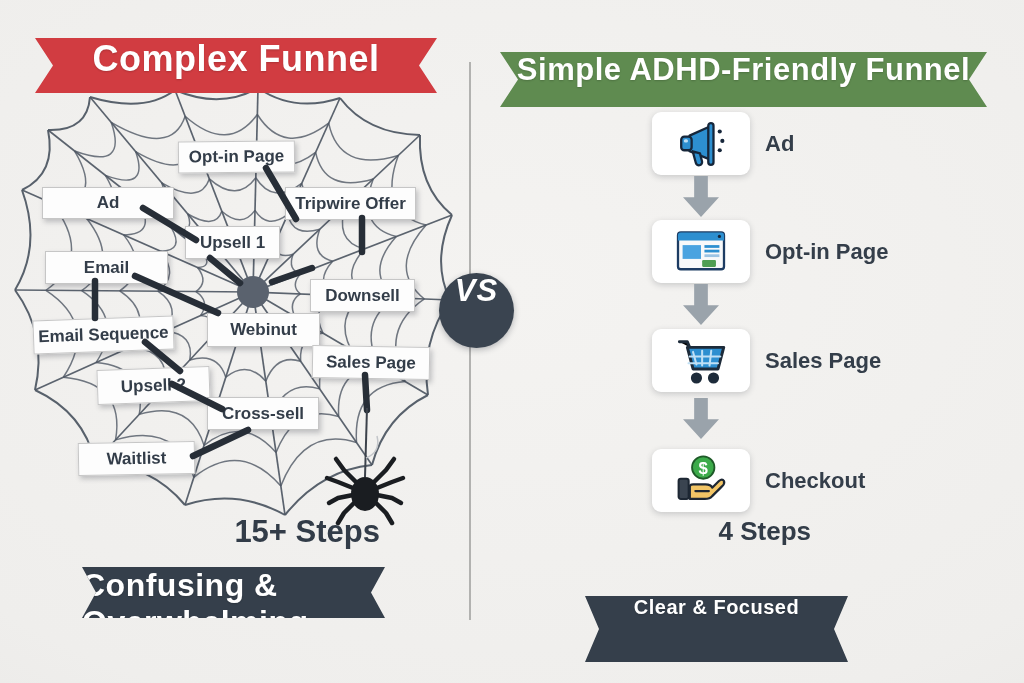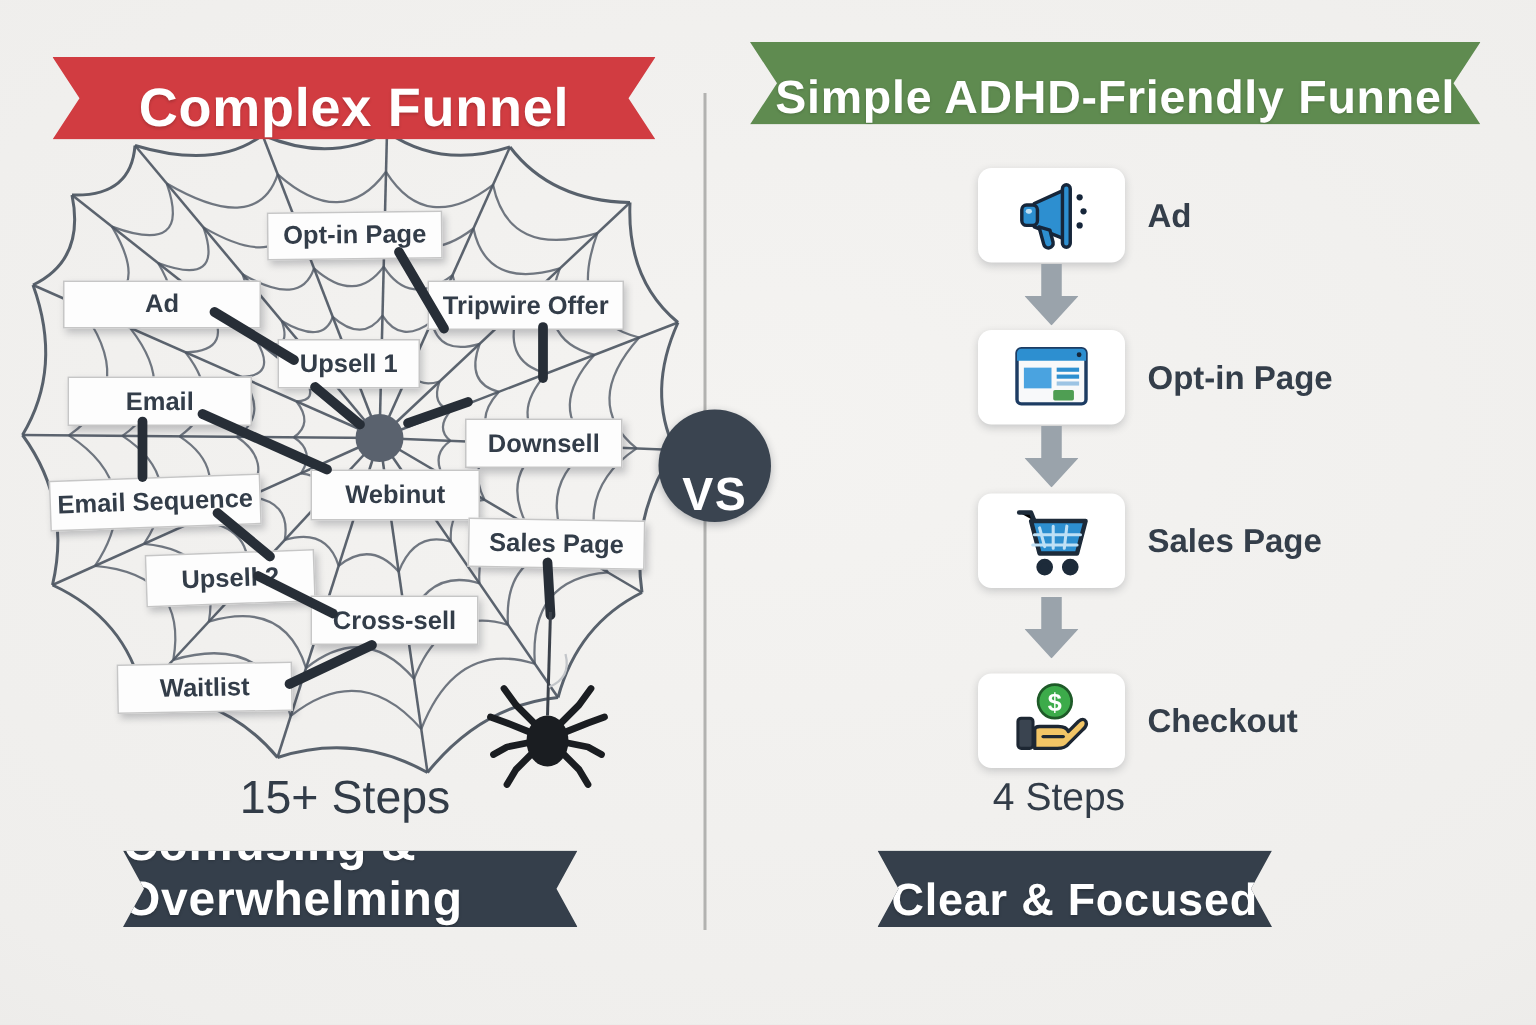--- a/index.html
+++ b/index.html
@@ -11,38 +11,39 @@
   #stage{
     position:relative;width:1024px;height:683px;
     background:radial-gradient(130% 120% at 50% 42%, #f4f3f1 0%, #efeeec 55%, #e3e1df 100%);
   }
   svg.layer{position:absolute;left:0;top:0;pointer-events:none;}
   #web-svg{z-index:1;}
   #fg-svg{z-index:3;}
 
   
   .ribbon{
-    position:absolute;display:flex;align-items:flex-end;justify-content:center;
+    position:absolute;display:flex;align-items:flex-start;justify-content:center;
     color:#fff;font-weight:bold;z-index:4;
     clip-path:polygon(0 0,100% 0,calc(100% - 18px) 50%,100% 100%,0 100%,18px 50%);
     text-shadow:0 1px 2px rgba(0,0,0,.18);
     letter-spacing:.5px;
   }
   #banner-left{left:35px;top:38px;width:402px;height:55px;background:#d13c41;font-size:36px;}
-  #banner-right{left:500px;top:28px;width:487px;height:55px;background:#5f8b50;font-size:31px;}
+  #banner-right{left:500px;top:52px;width:487px;height:55px;background:#5f8b50;font-size:31px;}
   #footer-left{left:82px;top:567px;width:303px;height:51px;background:#353f4b;font-size:32px;clip-path:polygon(0 0,100% 0,calc(100% - 14px) 50%,100% 100%,0 100%,14px 50%);}
-  #footer-right{left:585px;top:567px;width:263px;height:51px;background:#353f4b;font-size:30px;clip-path:polygon(0 0,100% 0,calc(100% - 14px) 50%,100% 100%,0 100%,14px 50%);}
+  #footer-right{left:585px;top:596px;width:263px;height:66px;background:#353f4b;font-size:20px;clip-path:polygon(0 0,100% 0,calc(100% - 14px) 50%,100% 100%,0 100%,14px 50%);}
 
   
   #divider{position:absolute;left:469px;top:62px;width:2px;height:558px;background:#b2b2b0;z-index:2;}
   #vs-badge{
     position:absolute;left:439px;top:273px;width:75px;height:75px;border-radius:50%;
     background:#3a4450;color:#fff;font-weight:bold;font-size:31px;z-index:5;
-    display:flex;align-items:flex-end;justify-content:center;letter-spacing:1px;
+    display:flex;align-items:flex-start;justify-content:center;letter-spacing:1px;
     box-shadow:0 2px 6px rgba(30,35,45,.3);
+    font-style:italic;
   }
 
   
   .weblabel{
     position:absolute;z-index:2;display:flex;align-items:center;justify-content:center;
     background:#fdfdfd;border:1px solid #c6c6c6;color:#333d49;
     font-weight:bold;font-size:17px;
     box-shadow:2px 3px 5px rgba(40,45,55,.25);
   }
   #wl0{left:178px;top:141px;width:115px;height:30px;transform:rotate(-.6deg);}
@@ -52,21 +53,21 @@
   #wl4{left:31px;top:251px;width:121px;height:31px;margin-left:14px;}
   #wl5{left:310px;top:251px;width:103px;height:31px;margin-top:28px;}
   #wl6{left:33px;top:318px;width:139px;height:32px;transform:rotate(-2deg);}
   #wl7{left:207px;top:313px;width:111px;height:32px;}
   #wl8{left:312px;top:346px;width:116px;height:31px;transform:rotate(1deg);}
   #wl9{left:97px;top:368px;width:111px;height:33px;transform:rotate(-2deg);}
   #wl10{left:207px;top:397px;width:110px;height:31px;}
   #wl11{left:78px;top:442px;width:115px;height:31px;transform:rotate(-1deg);}
 
   .caption{
-    position:absolute;z-index:4;color:#323c48;font-weight:normal;text-align:center;
+    position:absolute;z-index:4;color:#323c48;font-weight:bold;text-align:right;
   }
   #caption-left{left:80px;top:514px;width:300px;font-size:31px;}
   #caption-right{left:601px;top:516px;width:210px;font-size:26px;}
 
   
   .step-card{
     position:absolute;left:652px;width:98px;height:63px;z-index:2;
     background:#fff;border-radius:9px;box-shadow:0 2px 6px rgba(50,55,65,.22);
     display:flex;align-items:center;justify-content:center;
   }

